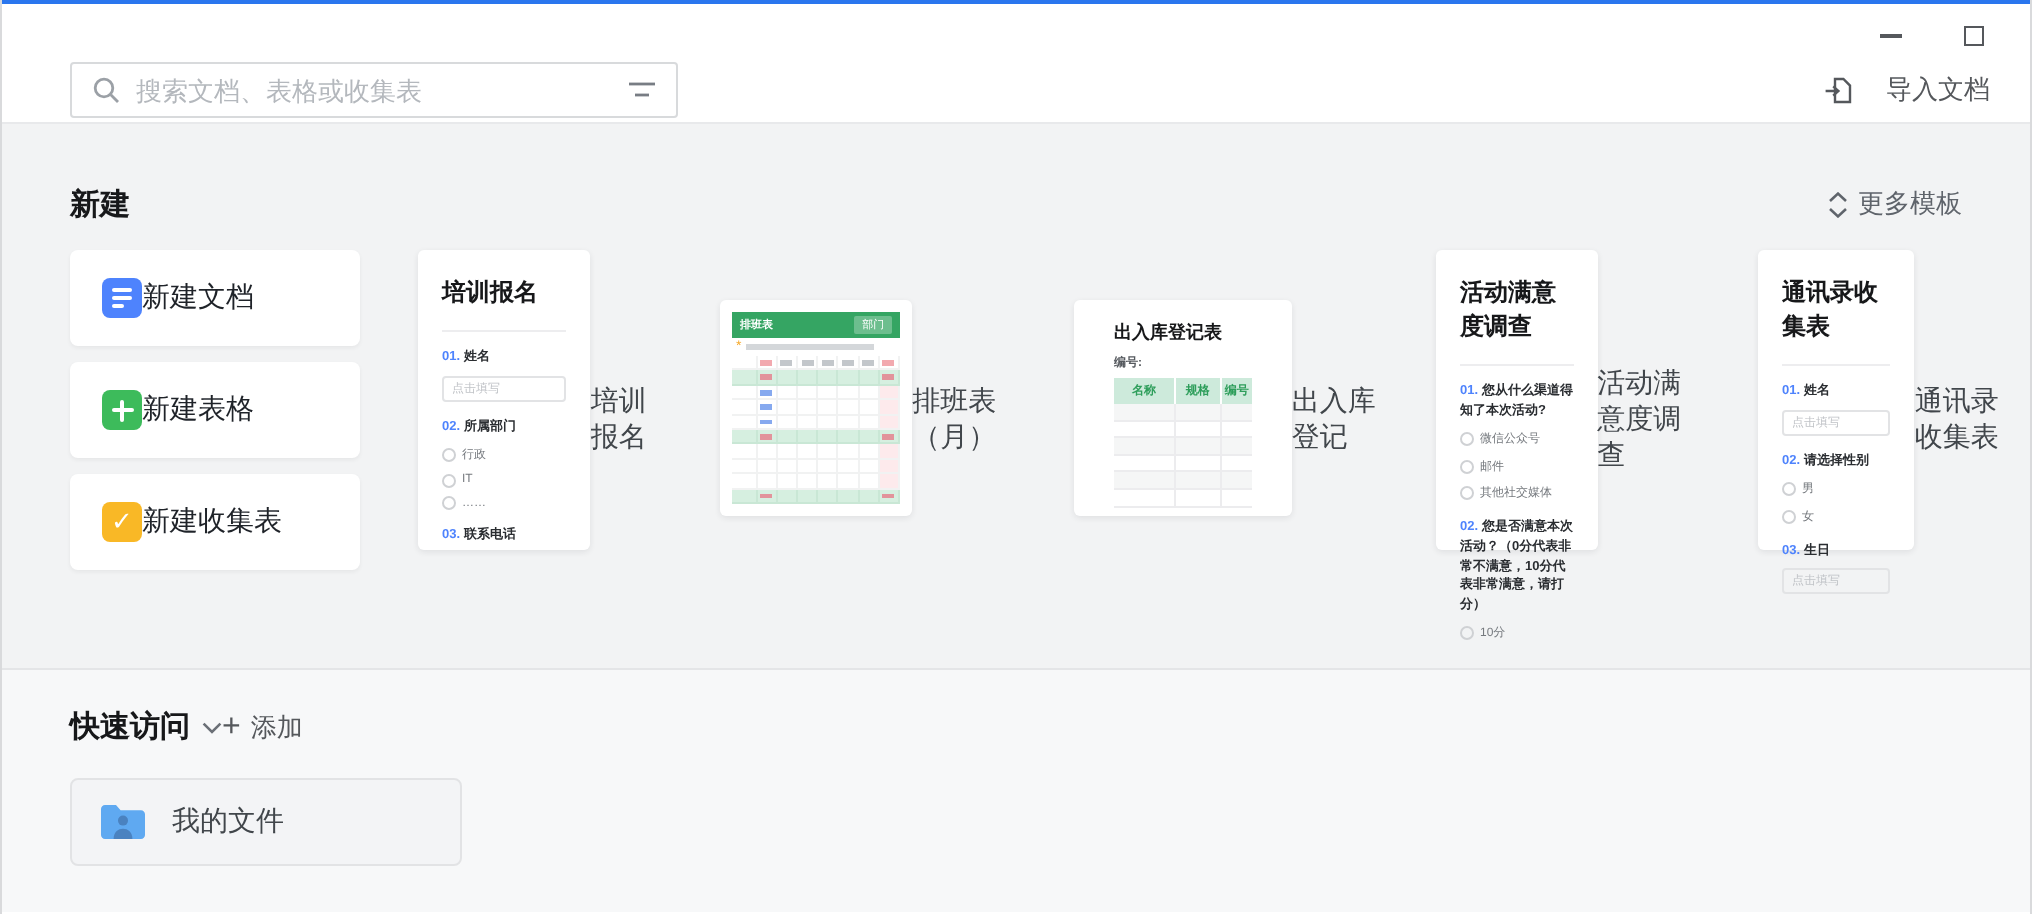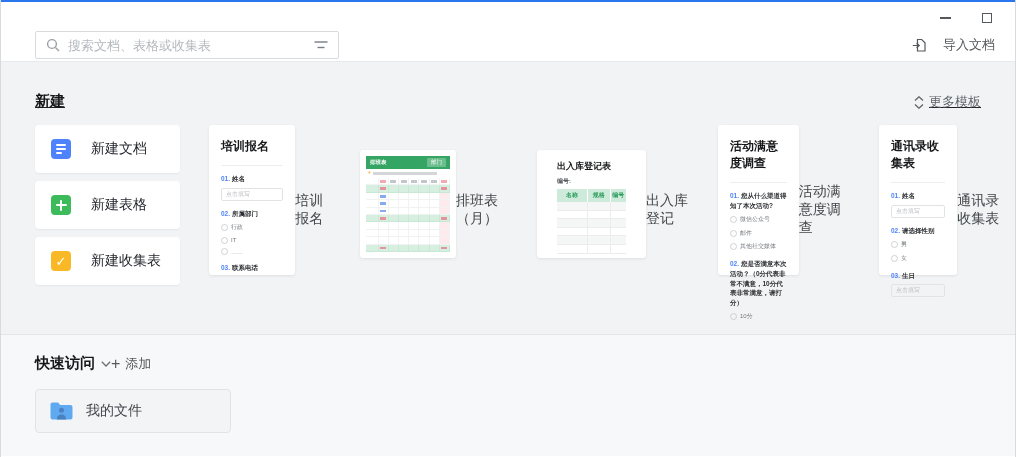--- a/index.html
+++ b/index.html
@@ -20,28 +20,28 @@
                 padding:0 10px; gap:8px; }
   .search-box input { flex:1; border:none; outline:none; font-size:13px; color:#41464b;
                       font-family:inherit; background:transparent; }
   .search-box input::placeholder { color:#b4b8bd; }
   .filter-icon { flex:0 0 auto; cursor:pointer; display:flex; }
   .import-btn { position:absolute; right:20px; top:34px; display:flex; align-items:center; gap:16px;
                 color:#55585c; font-size:13px; cursor:pointer; }
 
   
   .section-new { height:272px; background:#f2f3f4; padding:0 34px; }
-  .sec-head { display:flex; justify-content:space-between; padding-top:30px; height:50px;text-decoration:underline; }
+  .sec-head { display:flex; justify-content:space-between; align-items:center; padding-top:30px; height:50px; }
   .sec-title { font-size:15px; font-weight:700; color:#17181a; }
   .sec-action { display:flex; align-items:center; gap:5px; color:#5f646b; font-size:13px; cursor:pointer; }
   .new-row { display:flex; align-items:flex-start; margin-top:13px; }
 
   .create-col { display:flex; flex-direction:column; gap:8px; width:145px; margin-right:29px; flex:0 0 auto; }
   .create-btn { height:48px; background:#fff; border-radius:4px; display:flex; align-items:center;
-                padding-left:16px; gap:20px; box-shadow:0 1px 2px rgba(31,35,41,.06); cursor:pointer; }
+                padding-left:16px; gap:0; box-shadow:0 1px 2px rgba(31,35,41,.06); cursor:pointer; }
   .create-btn span.lbl { font-size:14px; color:#1f2329; }
   .cicon { width:20px; height:20px; border-radius:4px; flex:0 0 auto; position:relative; }
   .cicon.doc { background:#4e83fd; }
   .cicon.doc i { position:absolute; left:5px; height:2px; background:#fff; border-radius:1px; }
   .cicon.doc i:nth-child(1){ top:5px; width:10px; }
   .cicon.doc i:nth-child(2){ top:9px; width:10px; }
   .cicon.doc i:nth-child(3){ top:13px; width:6px; }
   .cicon.sheet { background:#3dbb5b; }
   .cicon.sheet i { position:absolute; background:#fff; border-radius:1px; }
   .cicon.sheet i:nth-child(1){ left:4.5px; top:9px; width:11px; height:2px; }

